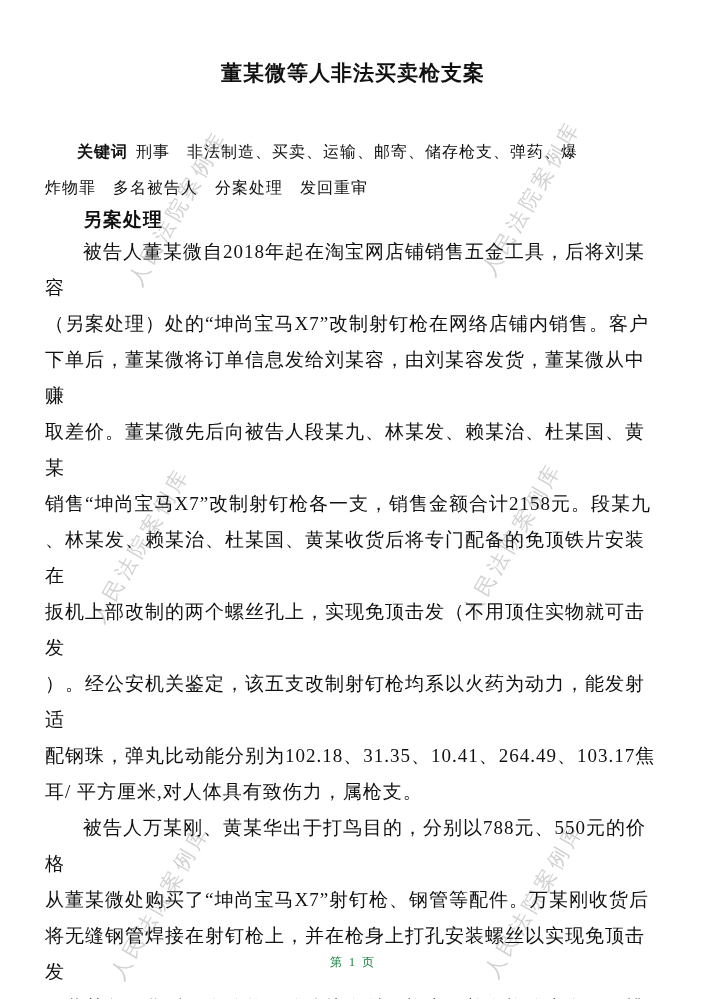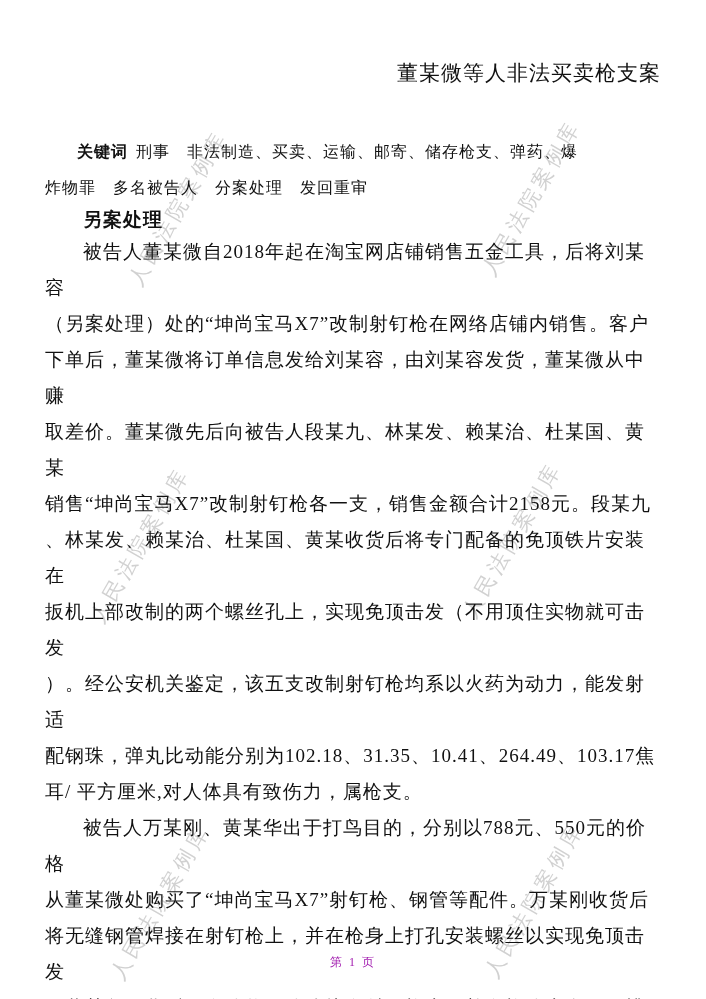--- a/index.html
+++ b/index.html
@@ -23,24 +23,24 @@
     transform:translate(-50%,-50%) rotate(-60deg);
   }
   .content{position:relative;z-index:1;padding:48px 45px 0 45px;}
   .doc-number{
     font-size:19px;
     line-height:24px;
     letter-spacing:.5px;
   }
   .case-title{
     margin:10px 0 0 0;
-    text-align:right;
+    text-align:center;
     font-family:"Liberation Sans", sans-serif;
     font-size:21px;
-    font-weight:normal;
+    font-weight:bold;
     line-height:30px;
     letter-spacing:1px;
   }
   .case-subtitle{
     margin:16px 0 0 0;
     text-align:center;
     font-size:16px;
     font-weight:bold;
     line-height:22px;
     letter-spacing:1px;
@@ -76,21 +76,21 @@
     white-space:pre-line;
     text-align:left;
   }
   .footer{
     position:absolute;
     z-index:1;
     left:0;right:0;
     bottom:28px;
     text-align:center;
     font-size:12px;
-    color:#a21caf;
+    color:#15803d;
     letter-spacing:2px;
   }
 </style>
 </head>
 <body>
 
 <div class="page">
 
   <div class="wm-layer">
     <div class="wm" style="left:178px;top:208px;">人民法院案例库</div>

